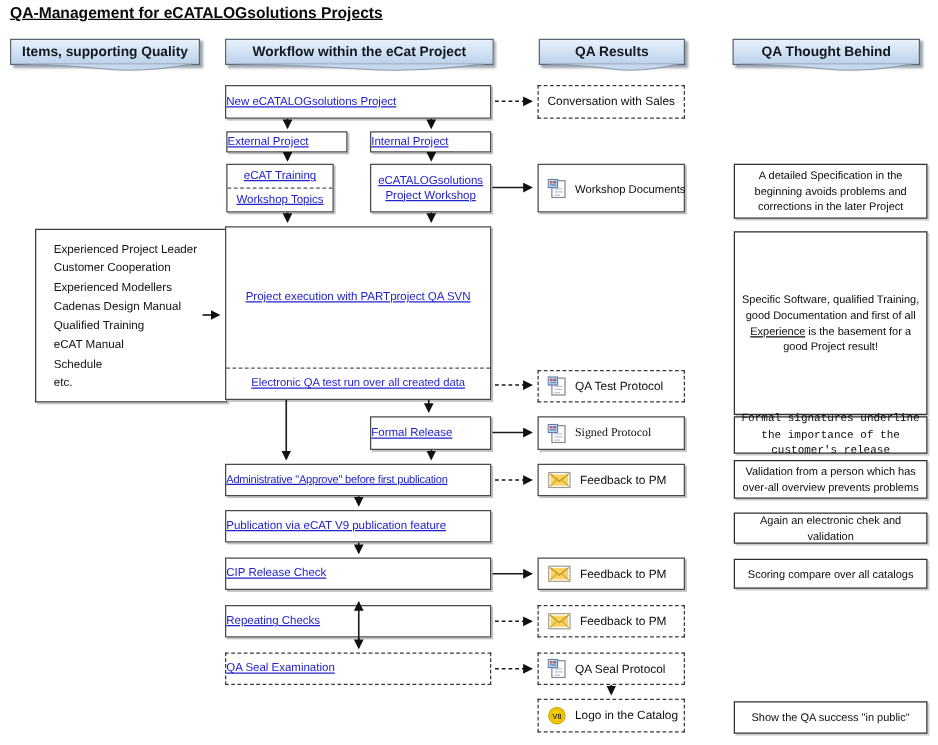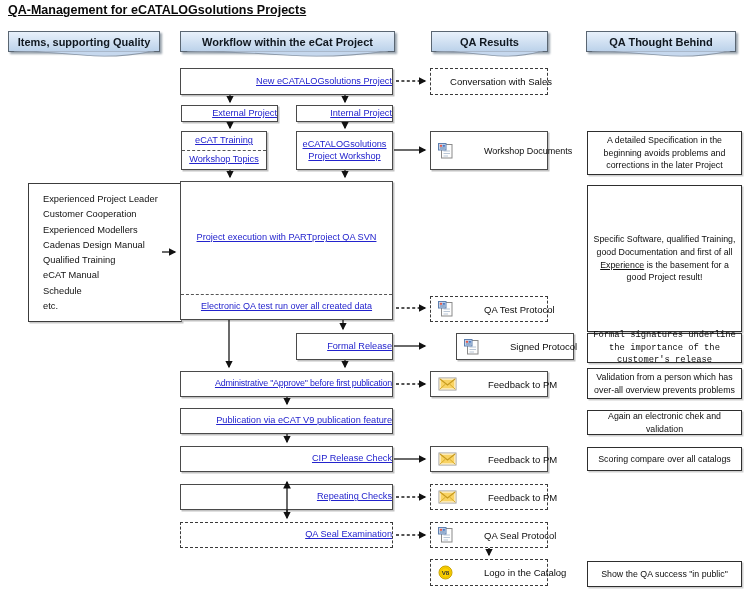--- a/index.html
+++ b/index.html
@@ -18,21 +18,21 @@
     background:linear-gradient(#e8f1fb,#bcd2ea);
     box-shadow:2px 2px 2px #9aa4ae;
     display:flex;align-items:center;justify-content:center;
     font-size:11px;font-weight:bold;color:#101820;white-space:nowrap;
   }
   .wave{position:absolute;left:2px;right:2px;top:100%;height:10px;width:calc(100% - 4px);}
   
   .wbox{
     border:1.5px solid #4a4a4a;background:#fff;
     box-shadow:1.5px 1.5px 0 #c2c2c2;
-    display:flex;align-items:center;justify-content:flex-end;text-align:center;
+    display:flex;align-items:center;justify-content:flex-start;text-align:center;
   }
   .dashedb{border:1.3px dashed #3a3a3a;box-shadow:none;}
   .link{
     color:#2323cd;text-decoration:underline;font-size:9.2px;line-height:11.5px;
     cursor:pointer;
   }
   .nowrap{white-space:nowrap;}
   
   #itemsbox{
     left:8px;top:183px;width:154px;height:139px;border:1.4px solid #3c3c3c;
@@ -42,21 +42,21 @@
   
   .splitbox{flex-direction:column;align-items:stretch;padding:0;}
   .splitcell{flex:1;display:flex;align-items:center;justify-content:center;}
   .splitcell+.splitcell{border-top:1.2px dashed #555;}
   
   #bigbox{flex-direction:column;align-items:stretch;padding:0;}
   #bigbox .top{flex:1;display:flex;align-items:center;justify-content:center;}
   #bigbox .bottom{height:24px;border-top:1.3px dashed #555;display:flex;align-items:center;justify-content:center;}
   
   .rbox{justify-content:flex-start;padding-left:7px;gap:7px;}
-  .rlabel{font-size:9.5px;color:#0d0d0d;white-space:nowrap;margin-left:24px;}
+  .rlabel{font-size:9.5px;color:#0d0d0d;white-space:nowrap;}
   .center{justify-content:center;padding-left:0;}
   
   .tbox{
     border:1.2px solid #2e2e2e;background:#fff;box-shadow:1.5px 1.5px 0 #cfcfcf;
     display:flex;align-items:center;justify-content:center;text-align:center;
     font-size:8.8px;line-height:12.6px;color:#0d0d0d;padding:1px 3px;
   }
   .u{text-decoration:underline;}
   #arrows{left:0;top:0;width:750px;height:596px;pointer-events:none;}
   .icon{flex:0 0 auto;display:block;}
@@ -173,21 +173,21 @@
         <line x1="5.5" y1="8" x2="12" y2="8" stroke="#b9c6d6"></line>
         <line x1="5.5" y1="10.5" x2="12" y2="10.5" stroke="#b9c6d6"></line>
         <line x1="5.5" y1="13" x2="10" y2="13" stroke="#b9c6d6"></line>
         <rect x="0.5" y="0.5" width="7.5" height="6.5" fill="#cfe0f5" stroke="#5d7fae"></rect>
         <rect x="1.8" y="1.8" width="2.3" height="2" fill="#e25b4b"></rect>
         <rect x="4.6" y="1.8" width="2.3" height="2" fill="#4a78c2"></rect>
         <rect x="1.8" y="4.3" width="5.1" height="1.4" fill="#7a96bd"></rect>
       </svg>
     <span class="rlabel">QA Test Protocol</span>
   </div>
-  <div class="abs wbox rbox" style="left:456px;top:333px;width:118px;height:27px;">
+  <div class="abs wbox rbox" style="left:430px;top:333px;width:118px;height:27px;font-family:Liberation Serif, serif;">
     <svg class="icon" width="15" height="16" viewBox="0 0 15 16">
         <rect x="3.5" y="1.5" width="10.5" height="13.5" fill="#fdfdfd" stroke="#8a8a8a"></rect>
         <line x1="5.5" y1="8" x2="12" y2="8" stroke="#b9c6d6"></line>
         <line x1="5.5" y1="10.5" x2="12" y2="10.5" stroke="#b9c6d6"></line>
         <line x1="5.5" y1="13" x2="10" y2="13" stroke="#b9c6d6"></line>
         <rect x="0.5" y="0.5" width="7.5" height="6.5" fill="#cfe0f5" stroke="#5d7fae"></rect>
         <rect x="1.8" y="1.8" width="2.3" height="2" fill="#e25b4b"></rect>
         <rect x="4.6" y="1.8" width="2.3" height="2" fill="#4a78c2"></rect>
         <rect x="1.8" y="4.3" width="5.1" height="1.4" fill="#7a96bd"></rect>
       </svg>

